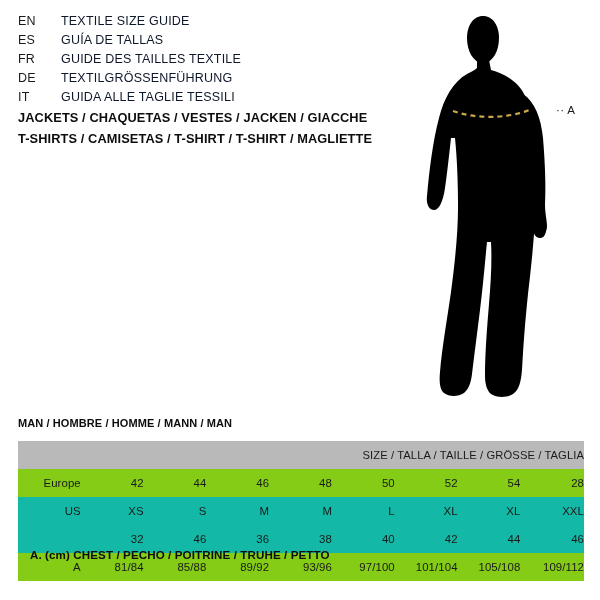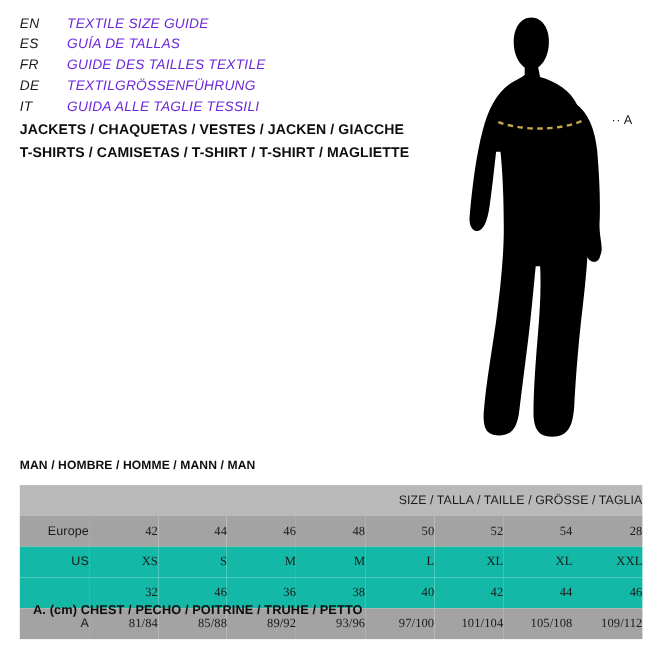--- a/index.html
+++ b/index.html
@@ -27,30 +27,29 @@
     left: 18px;
     top: 14px;
     width: 350px;
   }
   .lang-row {
     display: flex;
     align-items: baseline;
     height: 19px;
     font-size: 12.5px;
     letter-spacing: 0.2px;
-    font-style: italic;
   }
   .lang-code {
     width: 43px;
     flex: 0 0 43px;
     color: #1a1a1a;
   }
   .lang-text {
     flex: 1 1 auto;
-    color: #6d28d9;
+    color: #0f172a;
   }
 
   
   .cat-block {
     position: absolute;
     left: 18px;
     top: 110px;
     width: 360px;
   }
   .cat-line {
@@ -110,23 +109,23 @@
     vertical-align: middle;
     color: #1a1a1a;
     letter-spacing: 0.1px;
     text-align: right;
   }
   .row-header td {
     background: #b9b9b9;
     font-size: 11.2px;
   }
   .row-shade td { background: #14b8a6; }
-  .row-plain td { background: #a3a3a3; }
+  .row-plain td { background: #84cc16; }
   .col-label { width: 86px; padding-left: 2px !important; }
-  .cell { text-align: left; font-family: Liberation Serif, serif; }
+  .cell { text-align: left; }
 
   
   .footnote {
     position: absolute;
     left: 30px;
     top: 548px;
     font-size: 11.6px;
     font-weight: bold;
     color: #0d0d0d;
     letter-spacing: 0.1px;

